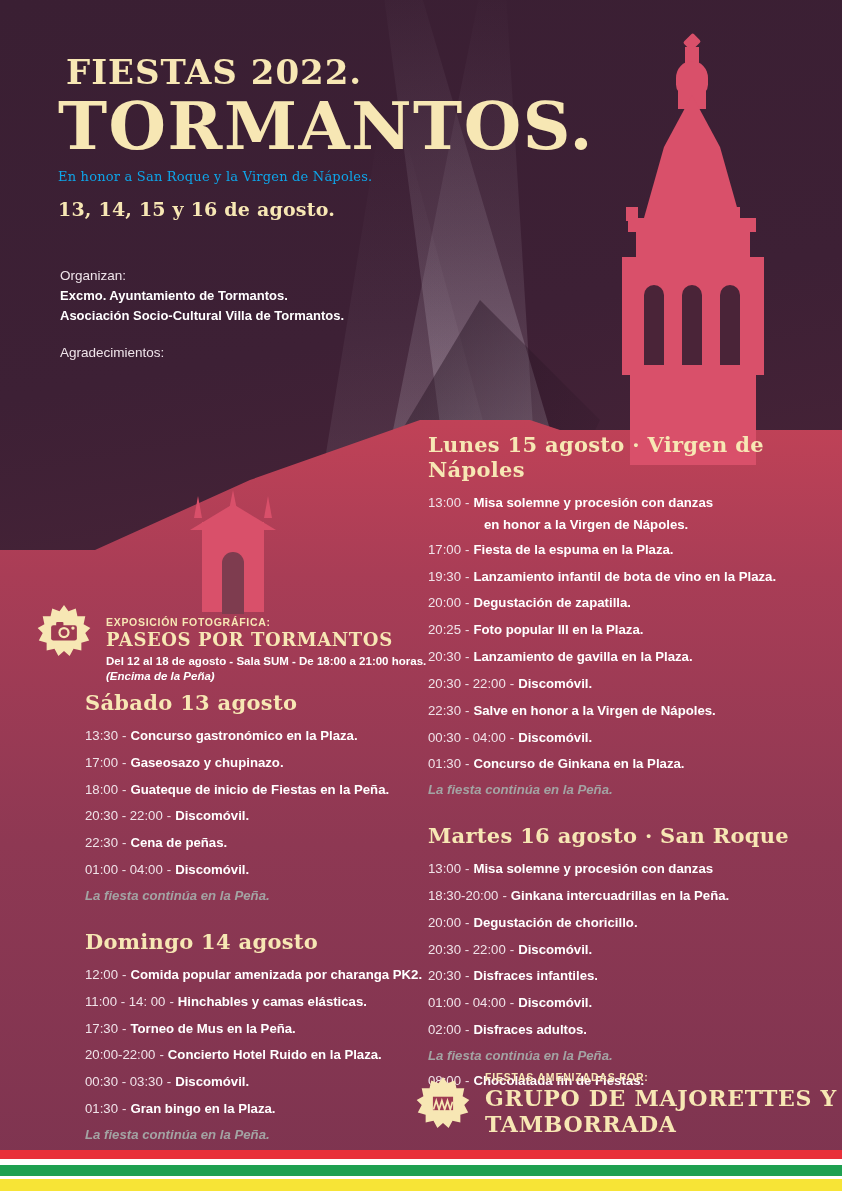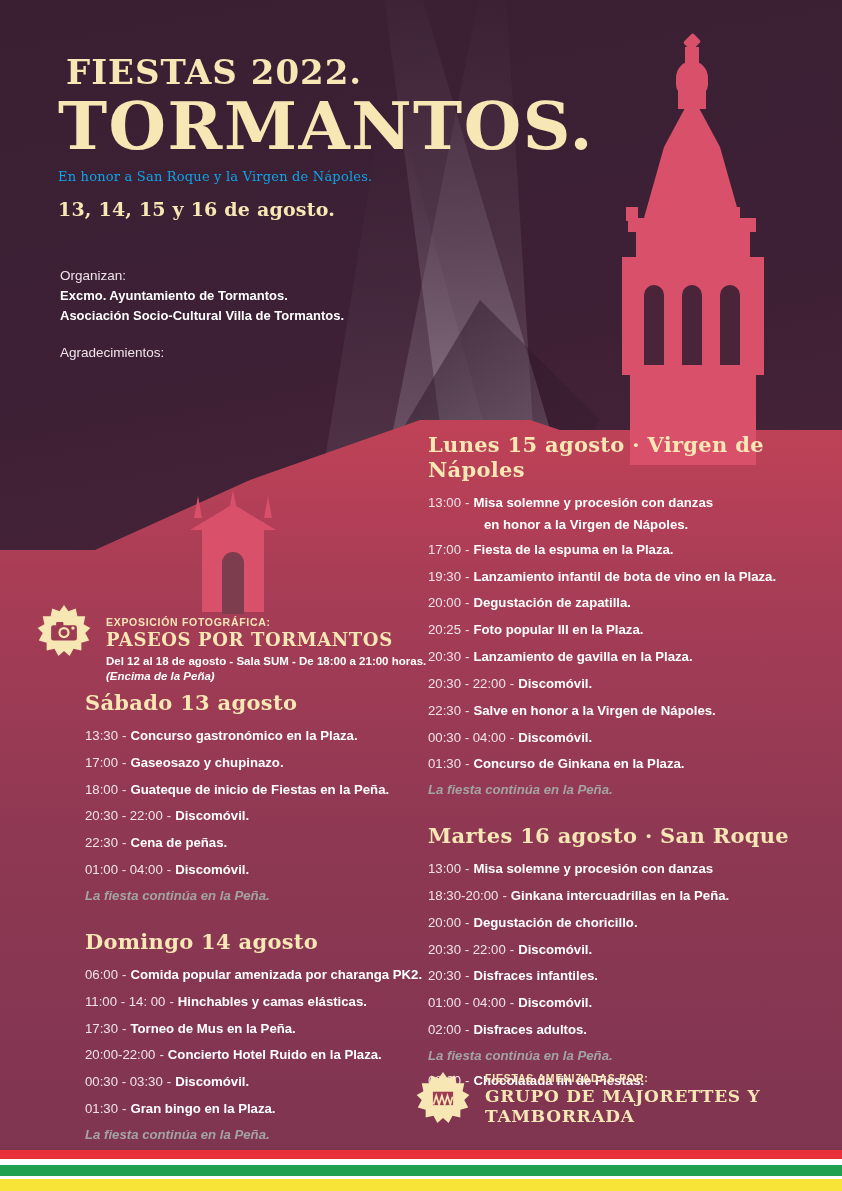--- a/index.html
+++ b/index.html
@@ -135,21 +135,21 @@
   .ev { display:flex; font-size:13.2px; line-height:1.35; margin-bottom:9px; color:#ffffff; }
   .ev-time { font-weight:400; color:#f0e2e8; white-space:nowrap; }
   .ev-dash { font-weight:400; color:#f0e2e8; padding:0 4px; }
   .ev-desc { font-weight:700; color:#ffffff; }
   .ev-cont { font-size:13.2px; font-weight:700; font-style:italic; color:#a3a3a3; margin:0 0 9px 0; }
   .ev-indent { padding-left:56px; font-weight:700; color:#ffffff; font-size:13.2px; margin:-4px 0 9px 0; }
 
   
   .footer-badge { position:absolute; left:415px; top:1071px; z-index:6; display:flex; gap:14px; align-items:center; }
   .fb-kicker { font-size:10.5px; font-weight:700; letter-spacing:.8px; color:#f7e7b4; margin:0 0 2px 0; }
-  .fb-title { font-family:"DejaVu Serif", serif; font-weight:700; font-size:17px; letter-spacing:.7px; color:#f7e7b4; margin:0; }
+  .fb-title { font-family:"DejaVu Serif", serif; font-weight:700; font-size:22px; letter-spacing:.7px; color:#f7e7b4; margin:0; }
 
   
   .stripes { position:absolute; left:0; bottom:0; width:842px; z-index:8; }
   .stripes div { width:100%; }
   .s-red    { height:9px;  background:#e8303a; }
   .s-white  { height:6px;  background:#ffffff; }
   .s-green  { height:11px; background:#1ea050; }
   .s-white2 { height:3px;  background:#ffffff; }
   .s-yellow { height:12px; background:#f7e436; }
 </style>
@@ -261,21 +261,21 @@
         <span class="ev-time">01:00 - 04:00</span>
           <span class="ev-dash">-</span>
           <span class="ev-desc">Discomóvil.</span>
       </div>
       <p class="ev-cont">La fiesta continúa en la Peña.</p>
     </div>
 
     <div class="day-block">
       <p class="day-title">Domingo 14 agosto</p>
       <div class="ev">
-        <span class="ev-time">06:00</span>
+        <span class="ev-time">12:00</span>
           <span class="ev-dash">-</span>
           <span class="ev-desc">Comida popular amenizada por charanga PK2.</span>
       </div>
       <div class="ev">
         <span class="ev-time">11:00 - 14: 00</span>
           <span class="ev-dash">-</span>
           <span class="ev-desc">Hinchables y camas elásticas.</span>
       </div>
       <div class="ev">
         <span class="ev-time">17:30</span>

